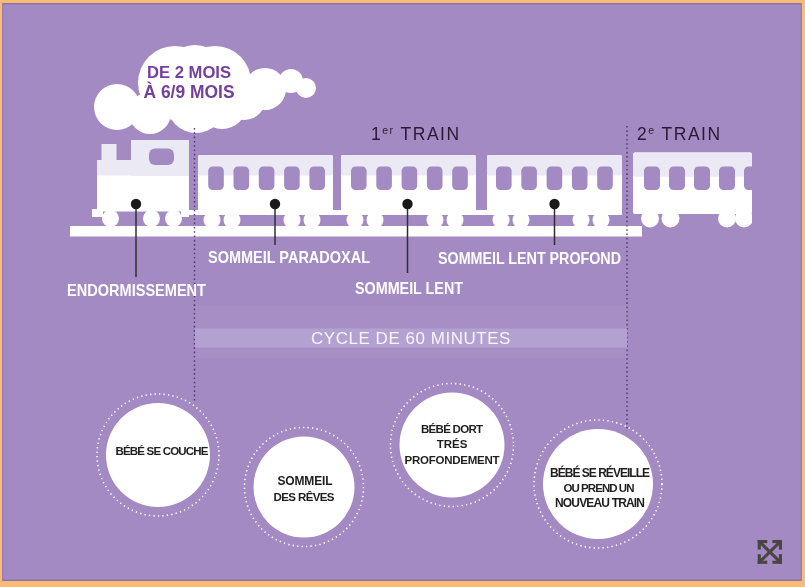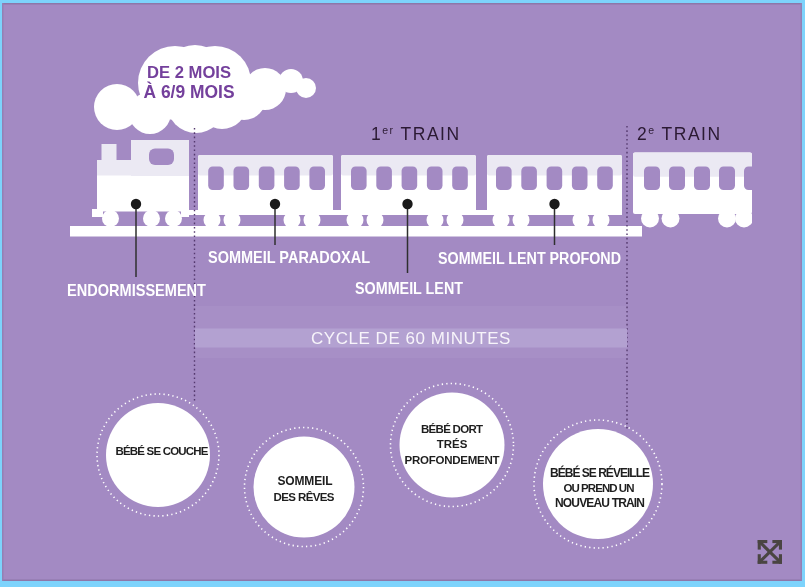--- a/index.html
+++ b/index.html
@@ -1,16 +1,16 @@
 <!DOCTYPE html>
 <html><head>
 <meta charset="utf-8">
 <style>
   html,body{margin:0;padding:0;background:#fff;}
-  #stage{position:relative;width:805px;height:587px;background:#7dd3fc;font-family:"Liberation Sans",sans-serif;}
+  #stage{position:relative;width:805px;height:587px;background:#fdba74;font-family:"Liberation Sans",sans-serif;}
 </style>
 </head>
 <body>
 <div id="stage">
 <svg width="805" height="587" viewBox="0 0 805 587">
 
   <rect x="2" y="3" width="800" height="578" fill="#a38ac3"></rect>
   <rect x="2" y="3" width="800" height="1.5" fill="#8d77a9"></rect>
   <rect x="2" y="579.5" width="800" height="1.5" fill="#8d77a9"></rect>
   <rect x="2" y="3" width="1.5" height="578" fill="#9480b4"></rect>

